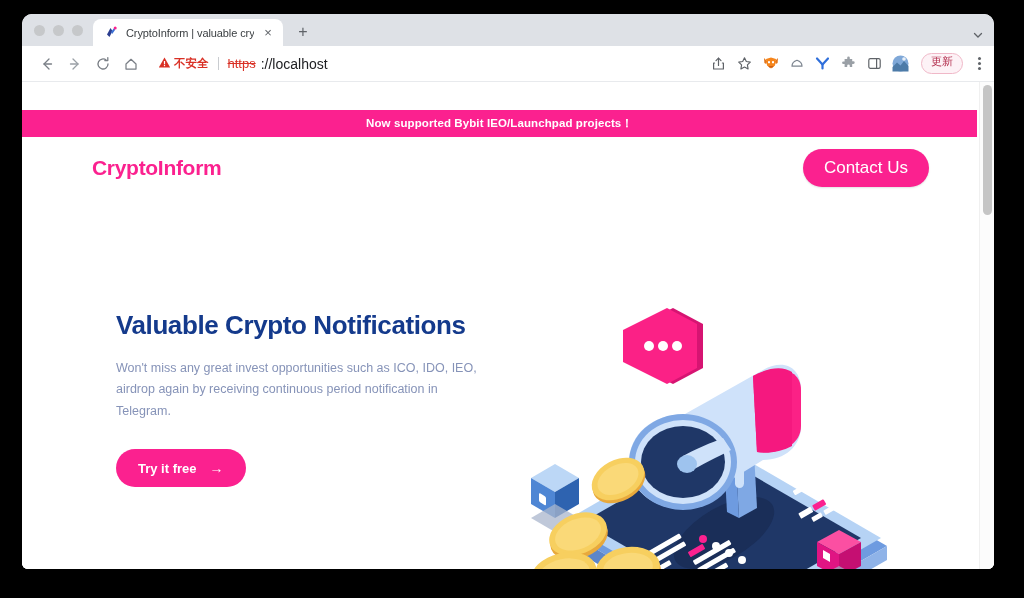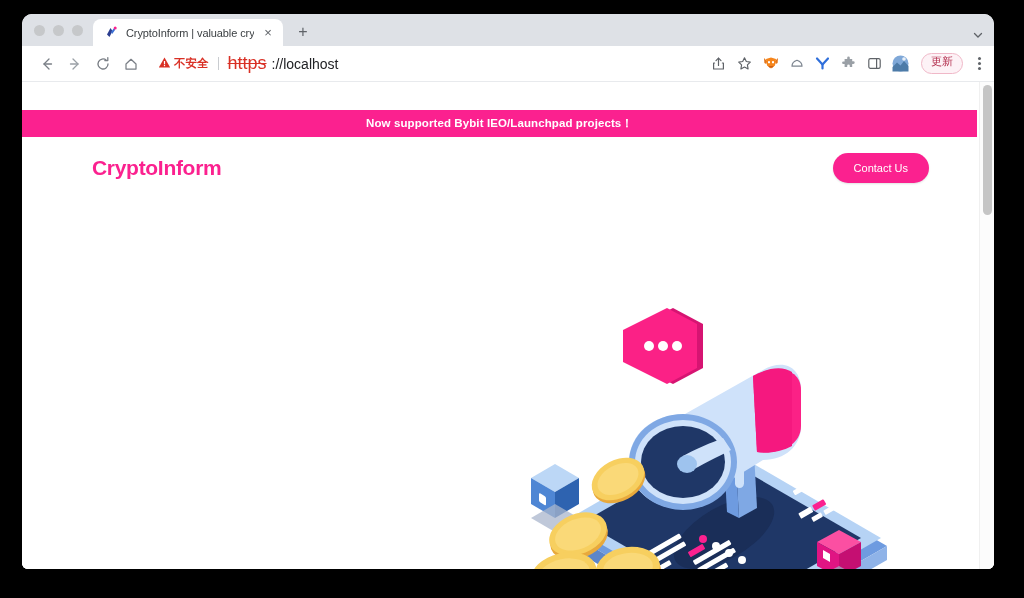--- a/index.html
+++ b/index.html
@@ -111,21 +111,21 @@
     font-weight: bold;
     font-size: 11.5px;
   }
   .omni-divider {
     width: 1px; height: 13px; background: #c9ccd0;
     margin: 0 4px;
   }
   .url-scheme {
     color: #d93025;
     text-decoration: line-through;
-    font-size: 18px;
+    font-size: 13px;
   }
   .url-rest { color: #202124; font-size: 14px; }
   #toolbar-icons {
     display: flex; align-items: center; gap: 9px;
     padding-left: 8px;
   }
   .tb-icon {
     width: 17px; height: 17px;
     display: flex; align-items: center; justify-content: center;
     color: #5f6368;
@@ -188,21 +188,21 @@
   #site-logo {
     font-size: 21px;
     font-weight: bold;
     color: #FB218F;
     letter-spacing: -0.3px;
   }
   #contact-us-button {
     margin-left: auto;
     background: #FB218F;
     color: #fff;
-    font-size: 11px;
+    font-size: 17px;
     padding: 9px 21px;
     border-radius: 20px;
     border: none;
     font-family: inherit;
     box-shadow: 0 1px 2px rgba(0,0,0,0.12);
     text-align: center;
   }
 
   
   #hero {
@@ -412,20 +412,28 @@
       <div id="announcement-bar">
         <span>Now supported Bybit IEO/Launchpad projects！</span>
       </div>
 
       <div id="site-header">
         <div id="site-logo">CryptoInform</div>
         <button id="contact-us-button">Contact Us</button>
       </div>
 
       <div id="hero">
+        <div id="hero-text">
+          <h1 id="hero-title">Valuable Crypto Notifications</h1>
+          <p id="hero-subtitle">Won't miss any great invest opportunities such as ICO, IDO, IEO, airdrop again by receiving continuous period notification in Telegram.</p>
+          <button id="try-free-button">
+            <span>Try it free</span>
+            <span class="arrow">→</span>
+          </button>
+        </div>
 
         <div id="hero-illustration">
           <svg width="400" height="360" viewBox="0 0 400 360">
 
             <ellipse cx="230" cy="300" rx="150" ry="42" fill="#EDF3FB"></ellipse>
 
             <path d="M40 232 L190 148 L370 252 L220 338 Z" fill="#6E9BE0"></path>
             <path d="M40 232 L40 246 L220 352 L220 338 Z" fill="#5D86C9"></path>
             <path d="M220 338 L220 352 L370 266 L370 252 Z" fill="#8FB3E8"></path>
 

